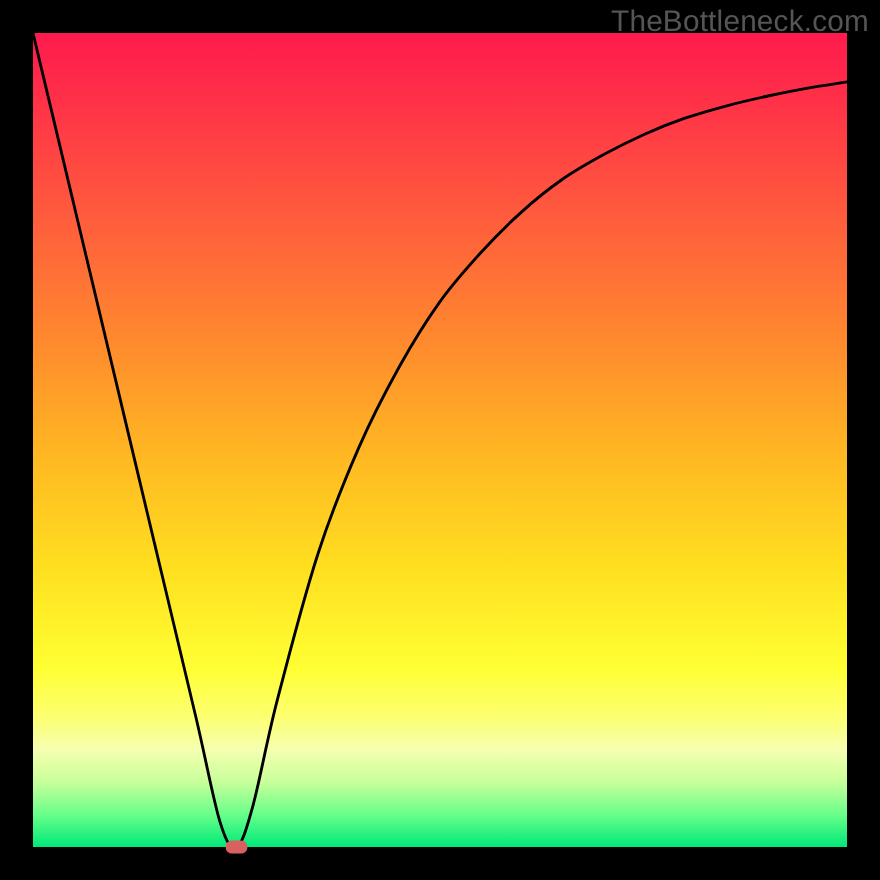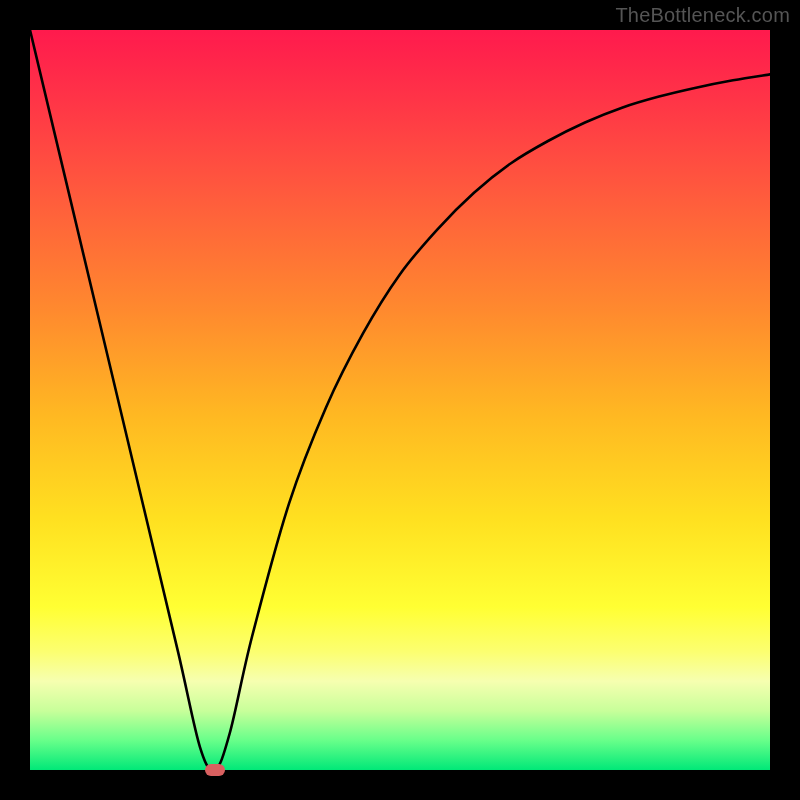--- a/index.html
+++ b/index.html
@@ -54,21 +54,21 @@
     height: 12px;
     border-radius: 6px;
     background: #d86060;
     transform: translate(-50%, -50%);
   }
   .watermark {
     position: absolute;
     top: 4px;
     right: 10px;
     color: #555;
-    font-size: 20px;
+    font-size: 27px;
     font-weight: 500;
     letter-spacing: 0.2px;
   }
 </style>
 </head>
 <body>
 
 <div class="outer">
   <div class="watermark">TheBottleneck.com</div>
   <div class="plot">

